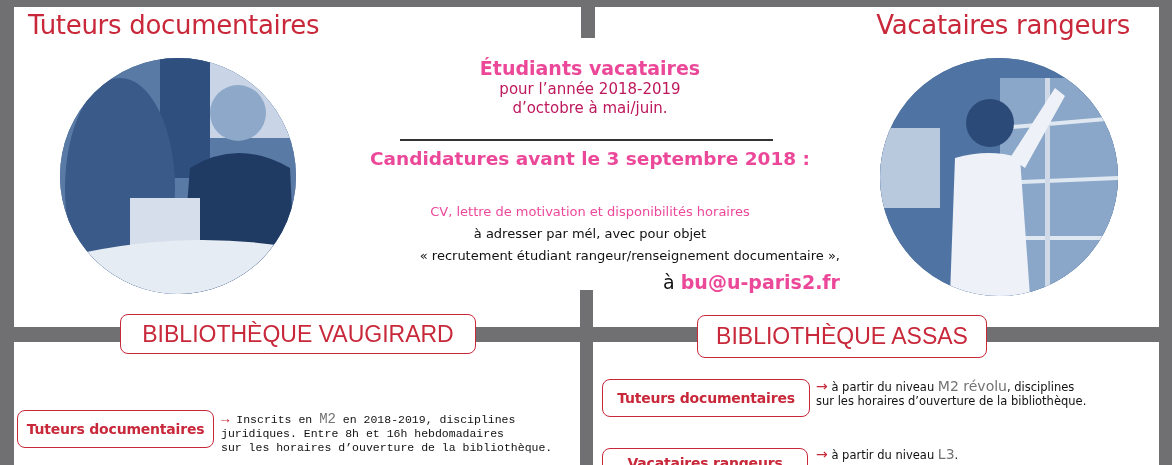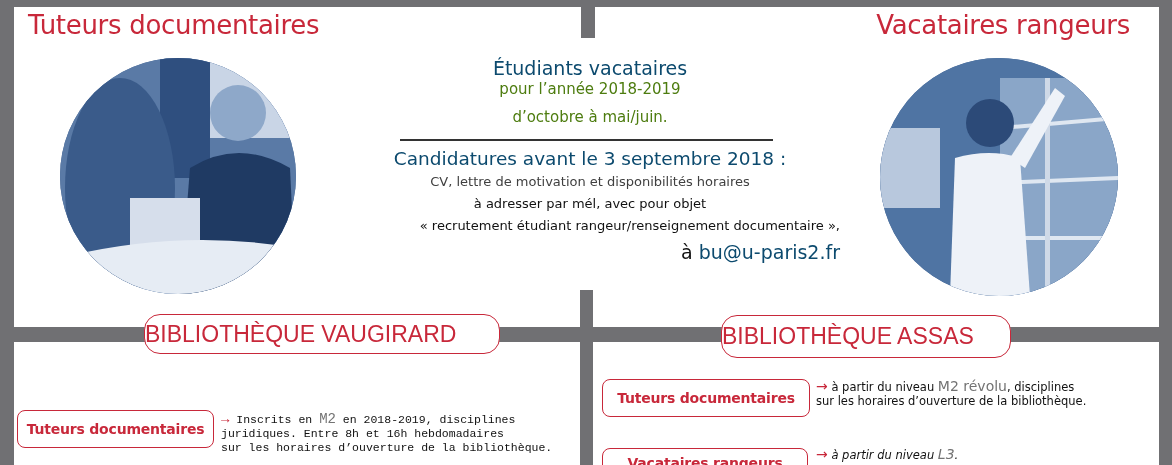--- a/index.html
+++ b/index.html
@@ -3,38 +3,38 @@
   <meta charset="utf-8">
   <style>
     html, body { margin: 0; padding: 0; }
     body {
       width: 1172px; height: 465px; overflow: hidden; position: relative;
       background: #ffffff;
       font-family: "DejaVu Sans", sans-serif;
     }
     .frame { position: absolute; background: #707073; }
     .abs { position: absolute; }
-    .red { color: #0c4a6e; }
-    .navy { color: #4d7c0f; }
+    .red { color: #ec4899; font-weight: bold; }
+    .navy { color: #be185d; }
     .title {
       font-family: "DejaVu Sans", sans-serif;
       font-size: 26px; font-weight: normal; letter-spacing: -0.3px;
       color: #c8283a; white-space: nowrap;
     }
     .photo {
       position: absolute; border-radius: 50%; overflow: hidden;
       background: radial-gradient(circle at 60% 40%, #7f9cc0 0%, #4d6f9c 45%, #2f4f7f 100%);
     }
     .center-block { position: absolute; left: 340px; width: 500px; text-align: center; }
     .center-line { white-space: nowrap; }
     .lib-box {
-      position: absolute; background: #fff; border: 1.5px solid #c8283a; border-radius: 16px;
+      position: absolute; background: #fff; border: 1.5px solid #c8283a; border-radius: 8px;
       color: #c8283a; font-family: "Liberation Sans", sans-serif;
       font-size: 23px; text-align: center; white-space: nowrap;
-      display: flex; align-items: center;  margin-left: 24px;
+      display: flex; align-items: center; justify-content: center;
     }
     .role-box {
       position: absolute; background: #fff; border: 1.2px solid #c8283a; border-radius: 8px;
       color: #c8283a; font-family: "DejaVu Sans", sans-serif; font-weight: bold;
       font-size: 14px; display: flex; align-items: center; justify-content: center; white-space: nowrap;
       letter-spacing: -0.2px;
     }
     .desc {
       position: absolute; font-family: "DejaVu Sans", sans-serif; font-size: 11.5px;
       line-height: 14px; color: #111; white-space: nowrap;
@@ -80,26 +80,26 @@
     <rect x="165" y="20" width="5" height="218" fill="#cfd9e7"></rect>
     <circle cx="110" cy="65" r="24" fill="#2c4a78"></circle>
     <path d="M75 100 Q110 90 140 100 L150 238 L70 238 Z" fill="#eef2f8"></path>
     <path d="M130 100 L175 30 L185 38 L145 110 Z" fill="#eef2f8"></path>
   </svg>
 </div>
 
 <div class="center-block" style="top:56px;">
   <div class="center-line red" style="font-size:19px;line-height:24px;">Étudiants vacataires</div>
   <div class="center-line navy" style="font-size:15px;line-height:19px;">pour l’année 2018-2019</div>
-  <div class="center-line navy" style="font-size:15px;line-height:19px;margin-top:9px;">d’octobre à mai/juin.</div>
+  <div class="center-line navy" style="font-size:15px;line-height:19px;">d’octobre à mai/juin.</div>
 </div>
 <div class="abs" style="left:400px;top:139px;width:373px;height:1.5px;background:#333;"></div>
 <div class="center-block" style="top:147px;">
   <div class="center-line red" style="font-size:18.5px;line-height:24px;">Candidatures avant le 3 septembre 2018 :</div>
-  <div class="center-line" style="font-size:13px;line-height:22px;color:#404040;">CV, lettre de motivation et disponibilités horaires</div>
+  <div class="center-line" style="font-size:13px;line-height:22px;color:#ec4899;margin-top:30px;">CV, lettre de motivation et disponibilités horaires</div>
   <div class="center-line" style="font-size:13px;line-height:22px;color:#111;">à adresser par mél, avec pour objet</div>
   <div class="center-line" style="font-size:13px;line-height:22px;color:#111;text-align:right;">« recrutement étudiant rangeur/renseignement documentaire »,</div>
   <div class="center-line" style="font-size:19px;line-height:30px;text-align:right;">
     <span style="color:#111;">à</span>
     <span class="red">bu@u-paris2.fr</span>
   </div>
 </div>
 
 <div class="lib-box" style="left:120px;top:314px;width:354px;height:38px;">
   <span>BIBLIOTHÈQUE VAUGIRARD</span>
@@ -130,19 +130,19 @@
     <span class="arrow">→</span>
     <span>à partir du niveau</span>
     <span class="hl">M2 révolu</span><span>, disciplines</span>
   </div>
   <div>sur les horaires d’ouverture de la bibliothèque.</div>
 </div>
 
 <div class="role-box" style="left:602px;top:448px;width:206px;height:36px;align-items:flex-start;padding-top:6px;box-sizing:border-box;">
   <span>Vacataires rangeurs</span>
 </div>
-<div class="desc" style="left:816px;top:447px;font-style:italic;">
+<div class="desc" style="left:816px;top:447px;">
   <div>
     <span class="arrow">→</span>
     <span>à partir du niveau</span>
     <span class="hl">L3</span><span>.</span>
   </div>
 </div>
 
 </body></html>

